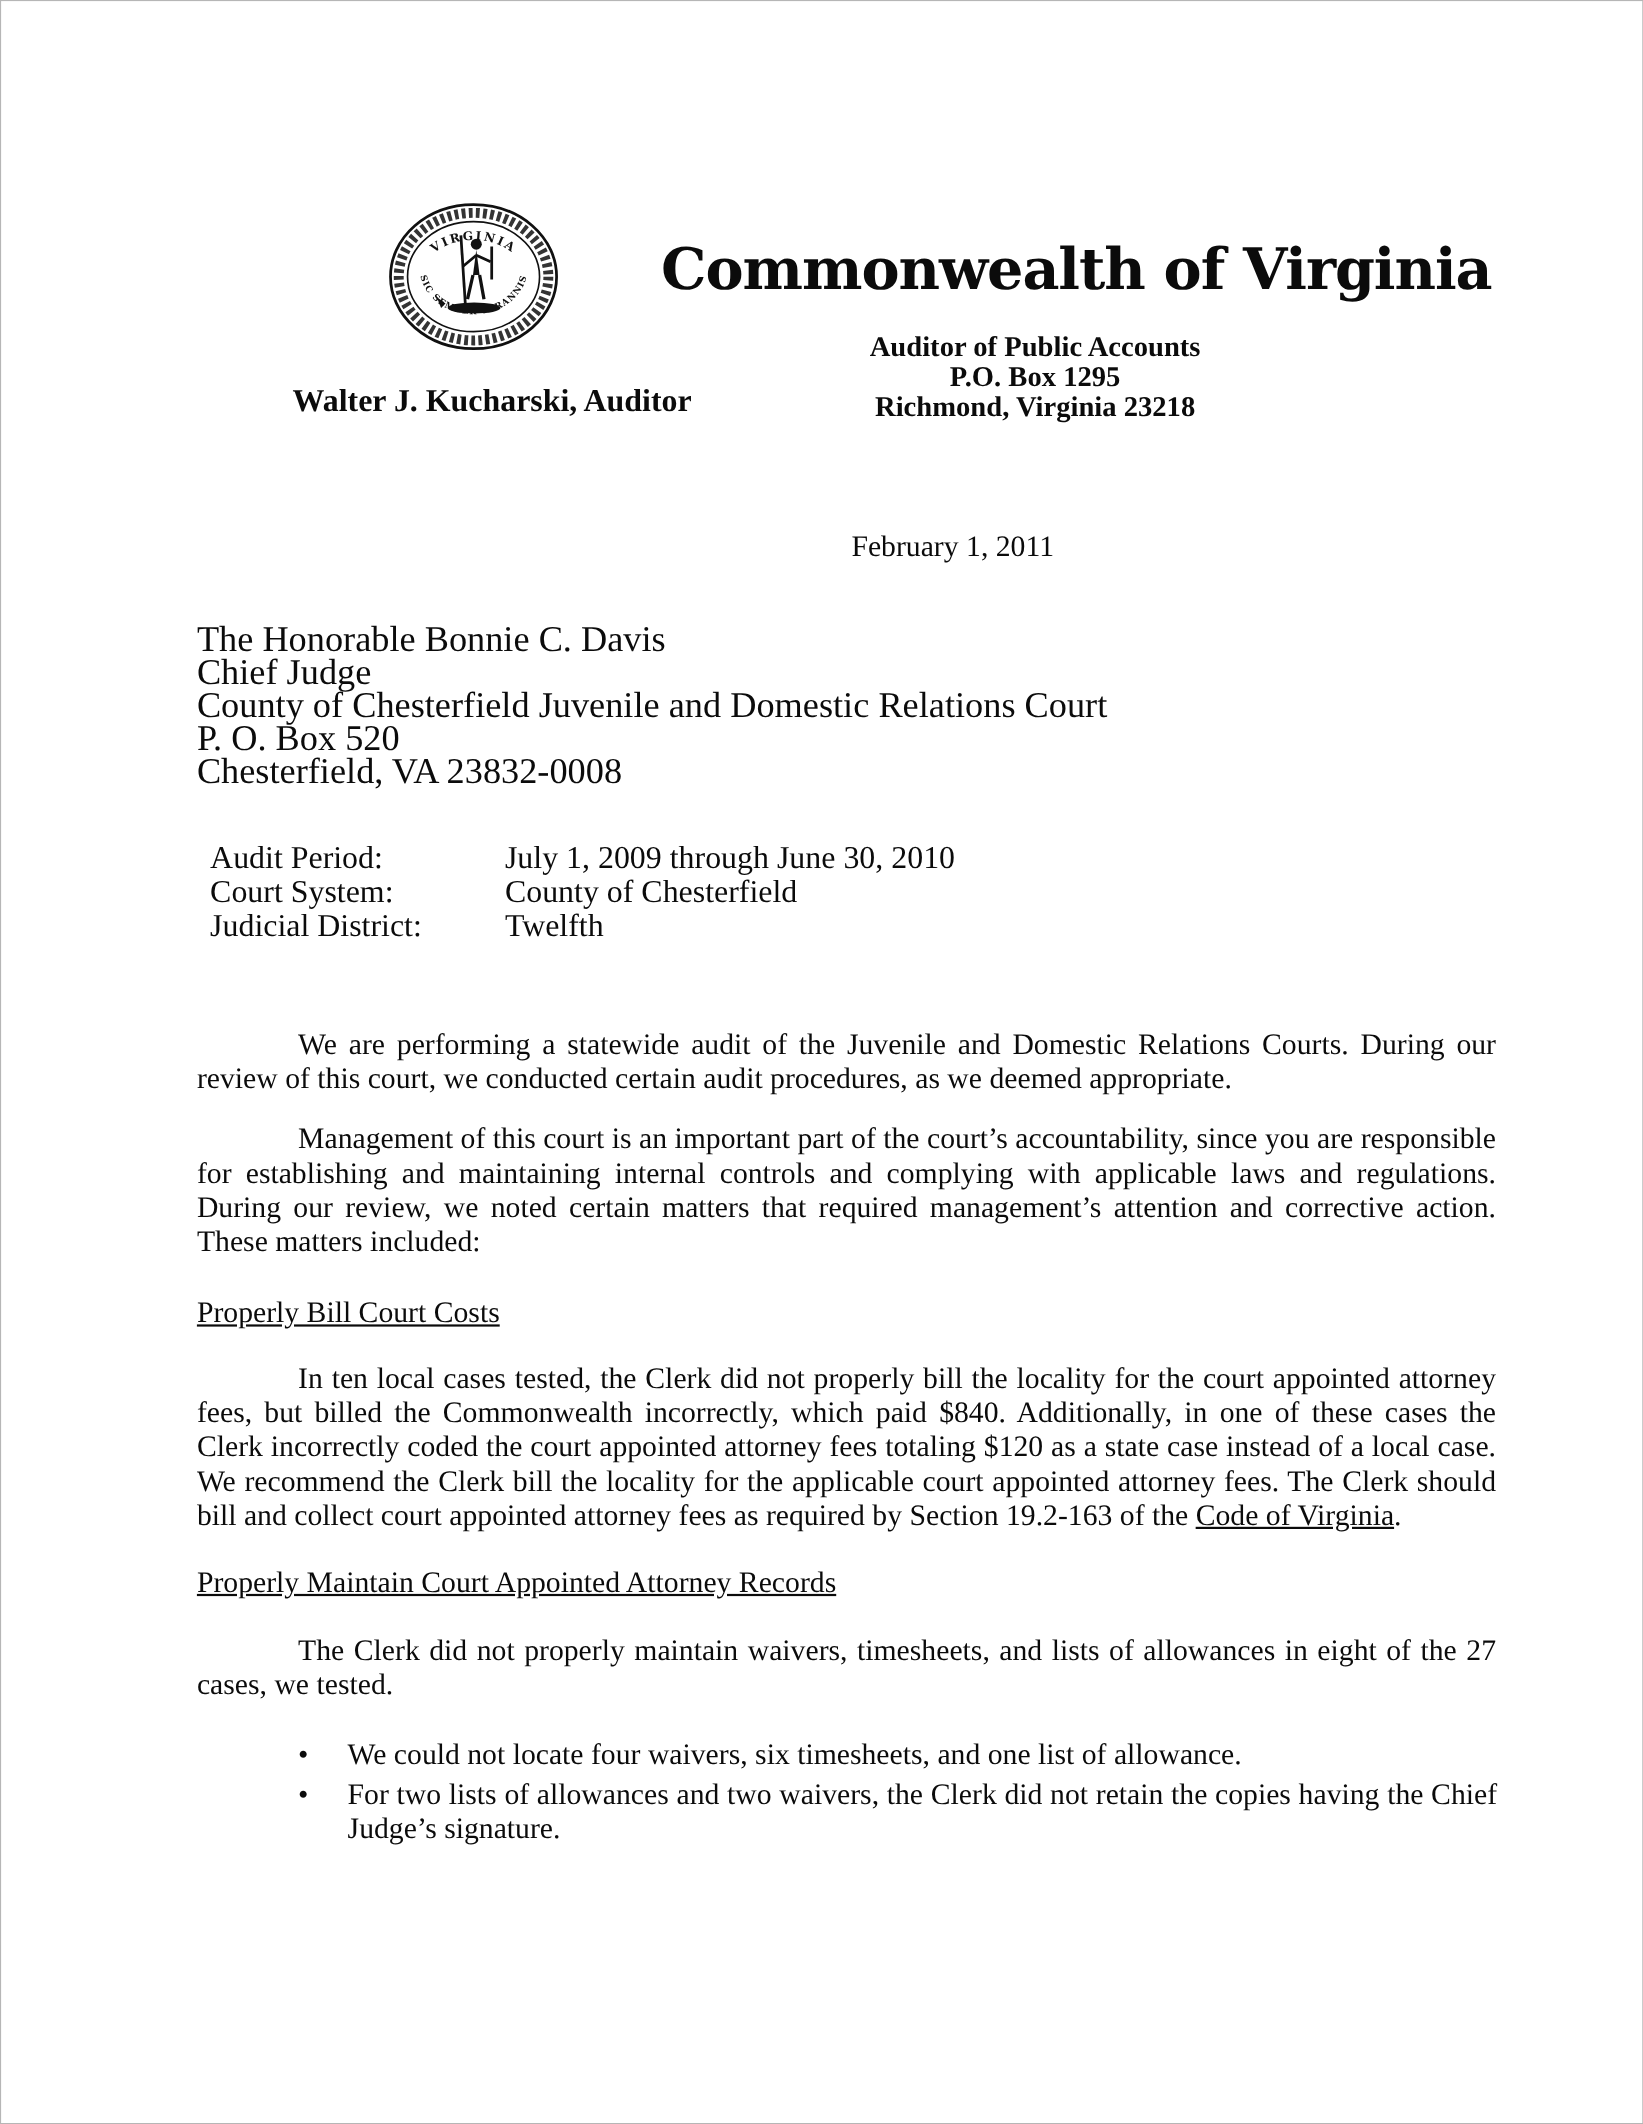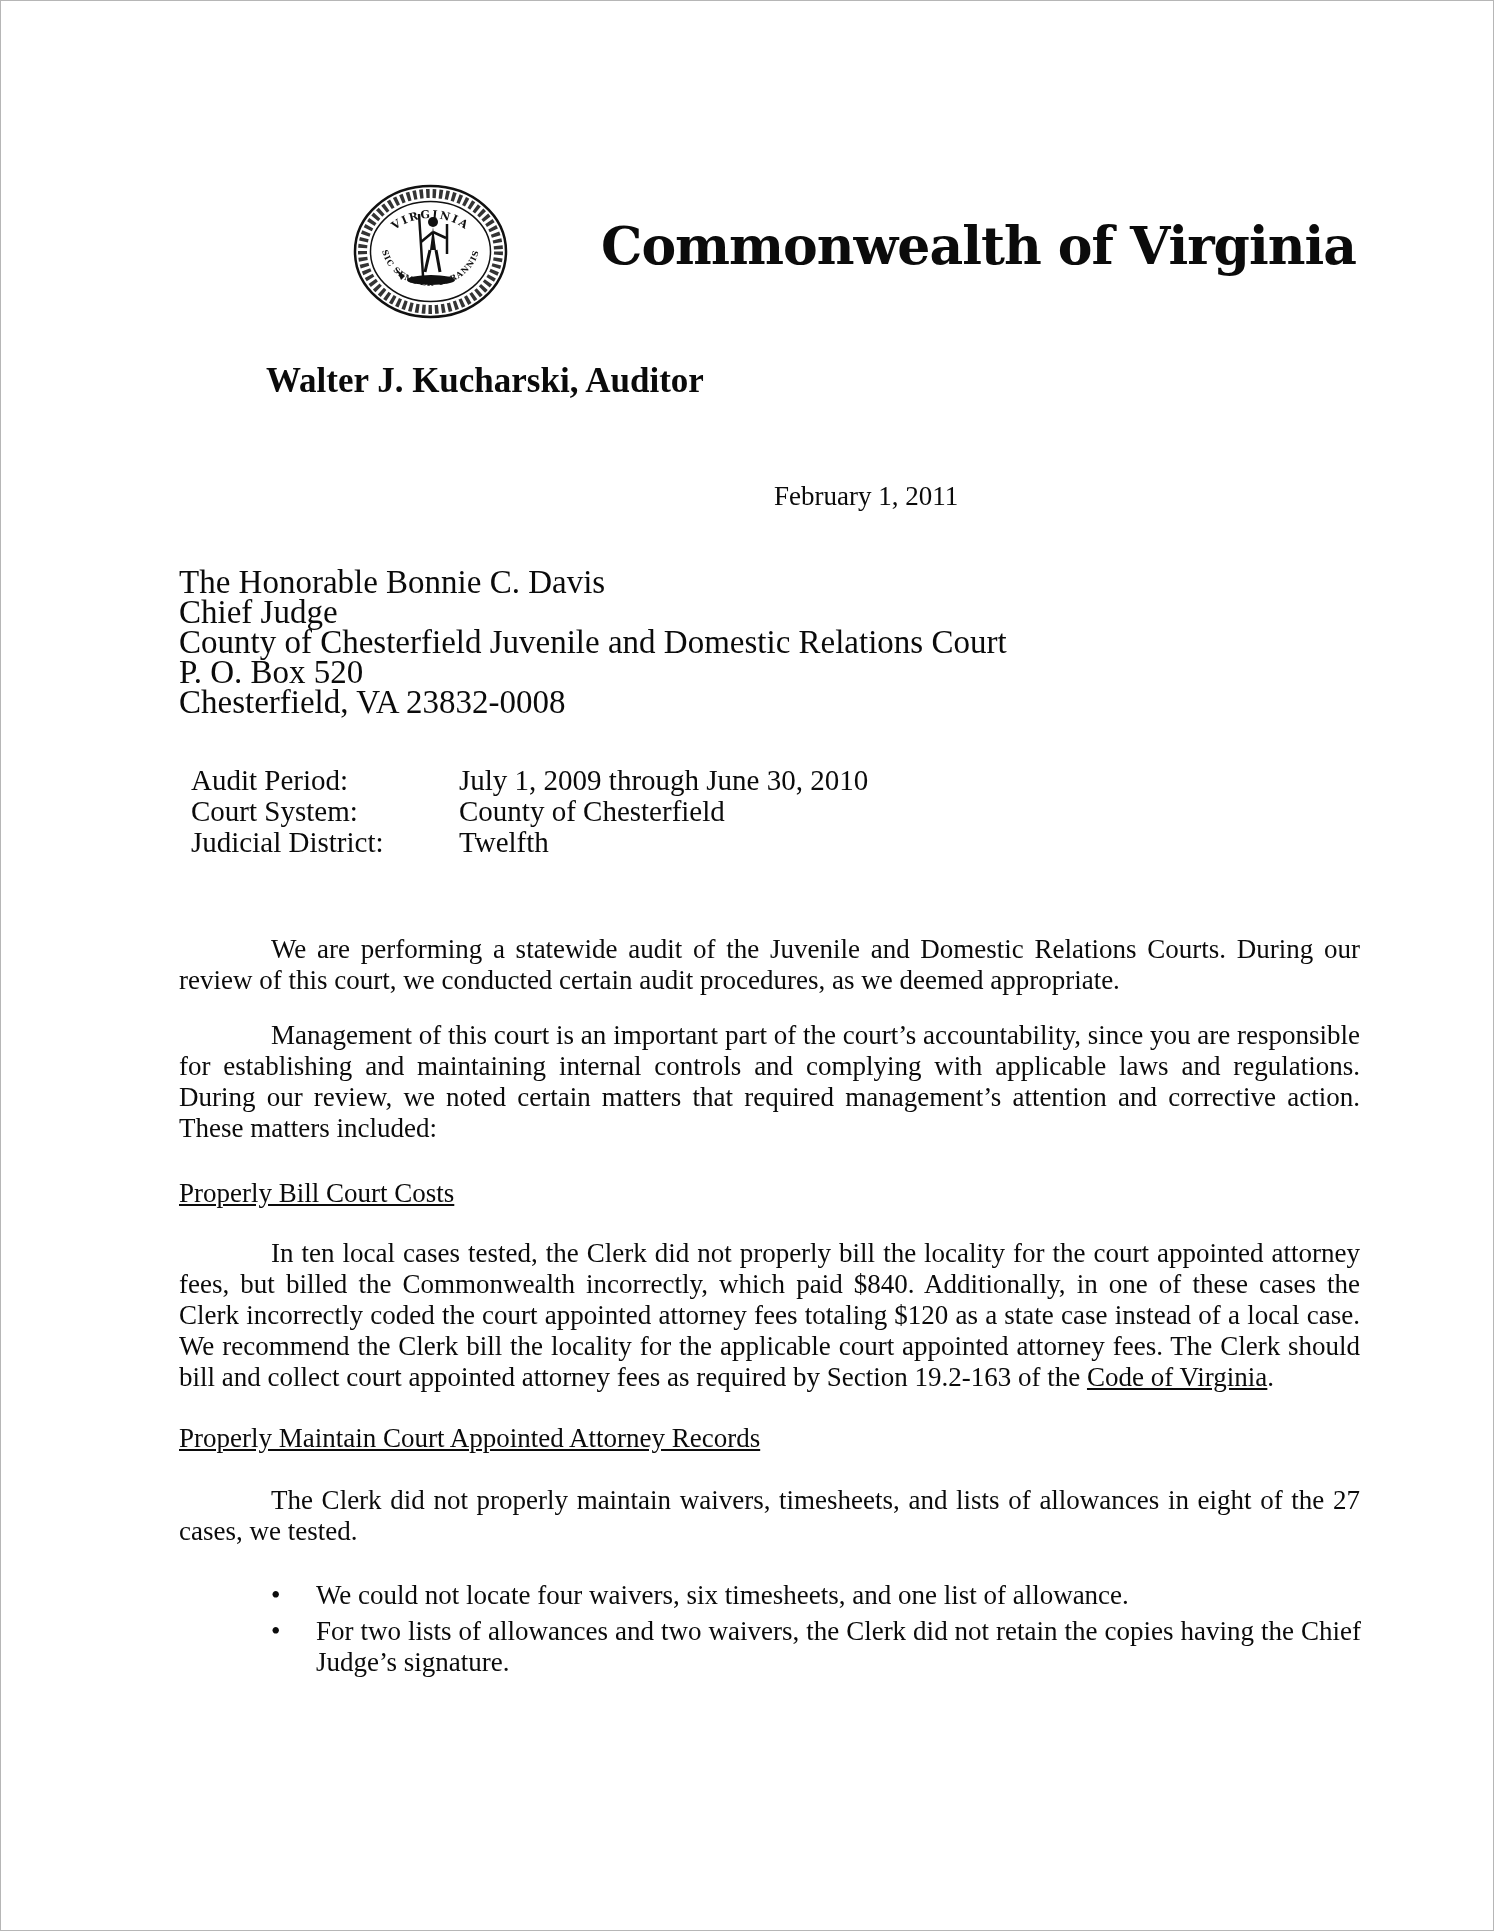--- a/index.html
+++ b/index.html
@@ -27,23 +27,23 @@
     white-space:nowrap;
   }
   .office-block{
     left:720px;top:301px;width:440px;
     text-align:center;
     font-weight:bold;
     font-size:26px;
     line-height:27px;
   }
   .auditor-name{
-    left:265px;top:360px;
+    left:265px;top:348px;
     font-weight:bold;
-    font-size:35px;
+    font-size:29px;
     white-space:nowrap;
   }
   
   .date-line{left:773px;top:480px;font-size:27px;white-space:nowrap;}
   .recipient{left:178px;top:566px;font-size:33px;line-height:30px;}
   .audit-info{left:178px;top:764px;font-size:29px;line-height:31px;margin-left:12px;}
   .audit-label{display:inline-block;width:268px;}
   
   .para{
     left:178px;width:1181px;
@@ -98,20 +98,25 @@
       <path d="M 80,48 L 68,58 M 80,48 L 93,54" stroke-width="2.5" fill="none"></path>
       <line x1="66" y1="30" x2="70" y2="92" stroke-width="2.5"></line>
       <line x1="94" y1="40" x2="94" y2="70" stroke-width="2.5"></line>
       <ellipse cx="78" cy="96" rx="24" ry="5" stroke="none"></ellipse>
       <path d="M 52,92 L 44,86 L 48,96 Z" stroke="none"></path>
     </g>
   </svg>
 
   <div class="abs title">Commonwealth of Virginia</div>
 
+  <div class="abs office-block">
+    <div>Auditor of Public Accounts</div>
+    <div>P.O. Box 1295</div>
+    <div>Richmond, Virginia 23218</div>
+  </div>
 
   <div class="abs auditor-name">Walter J. Kucharski, Auditor</div>
 
   <div class="abs date-line">February 1, 2011</div>
 
   <div class="abs recipient">
     <div>The Honorable Bonnie C. Davis</div>
     <div>Chief Judge</div>
     <div>County of Chesterfield Juvenile and Domestic Relations Court</div>
     <div>P. O. Box 520</div>

